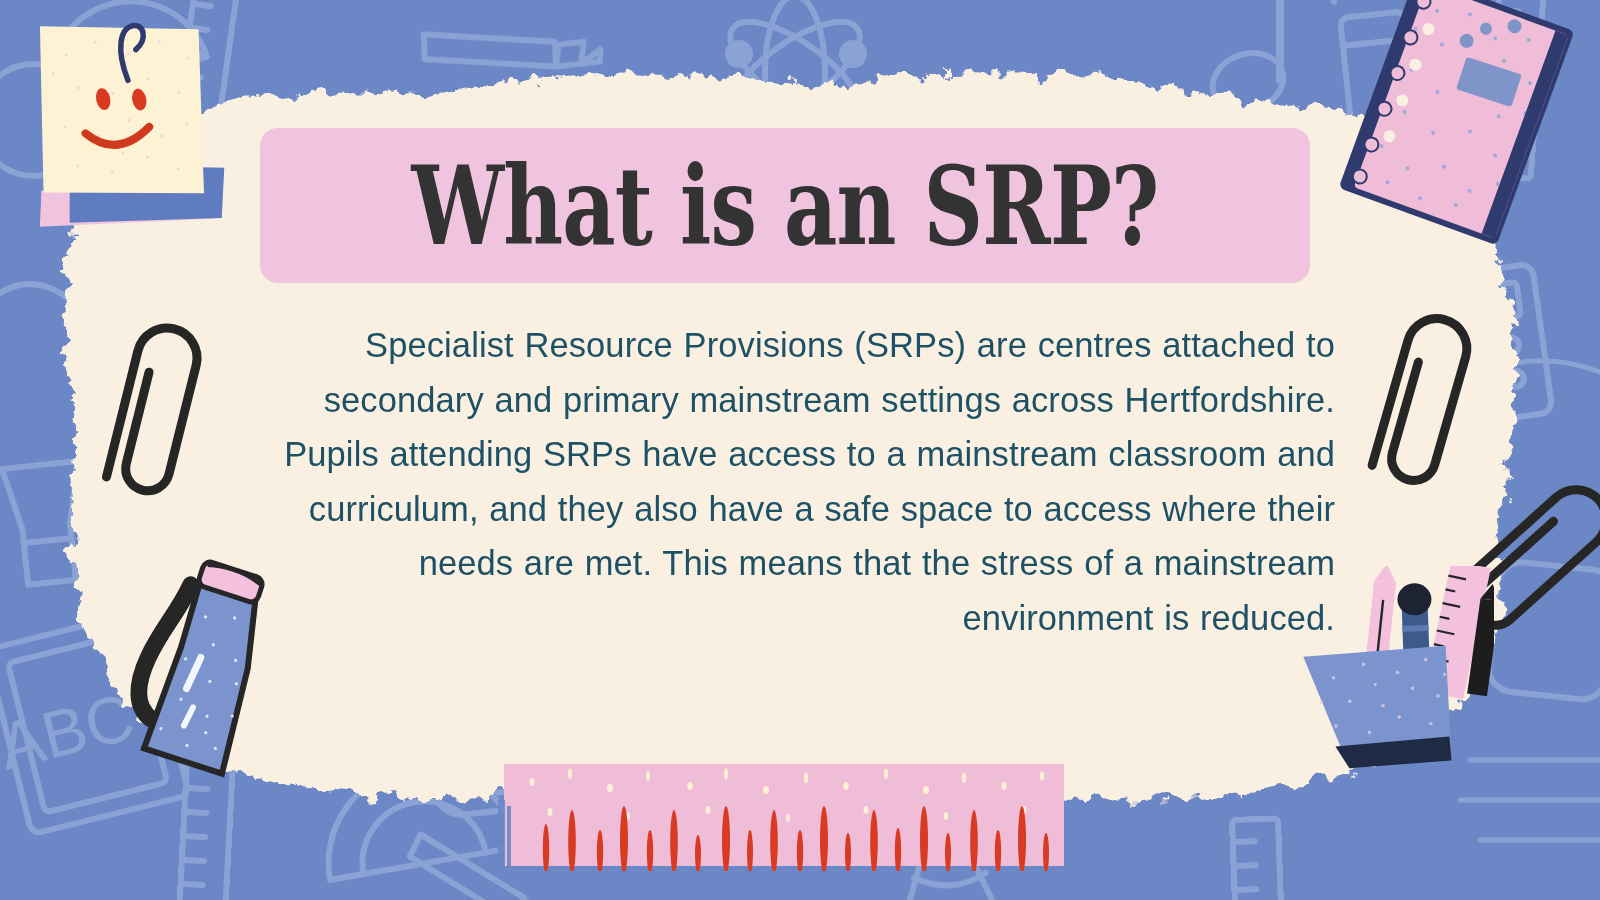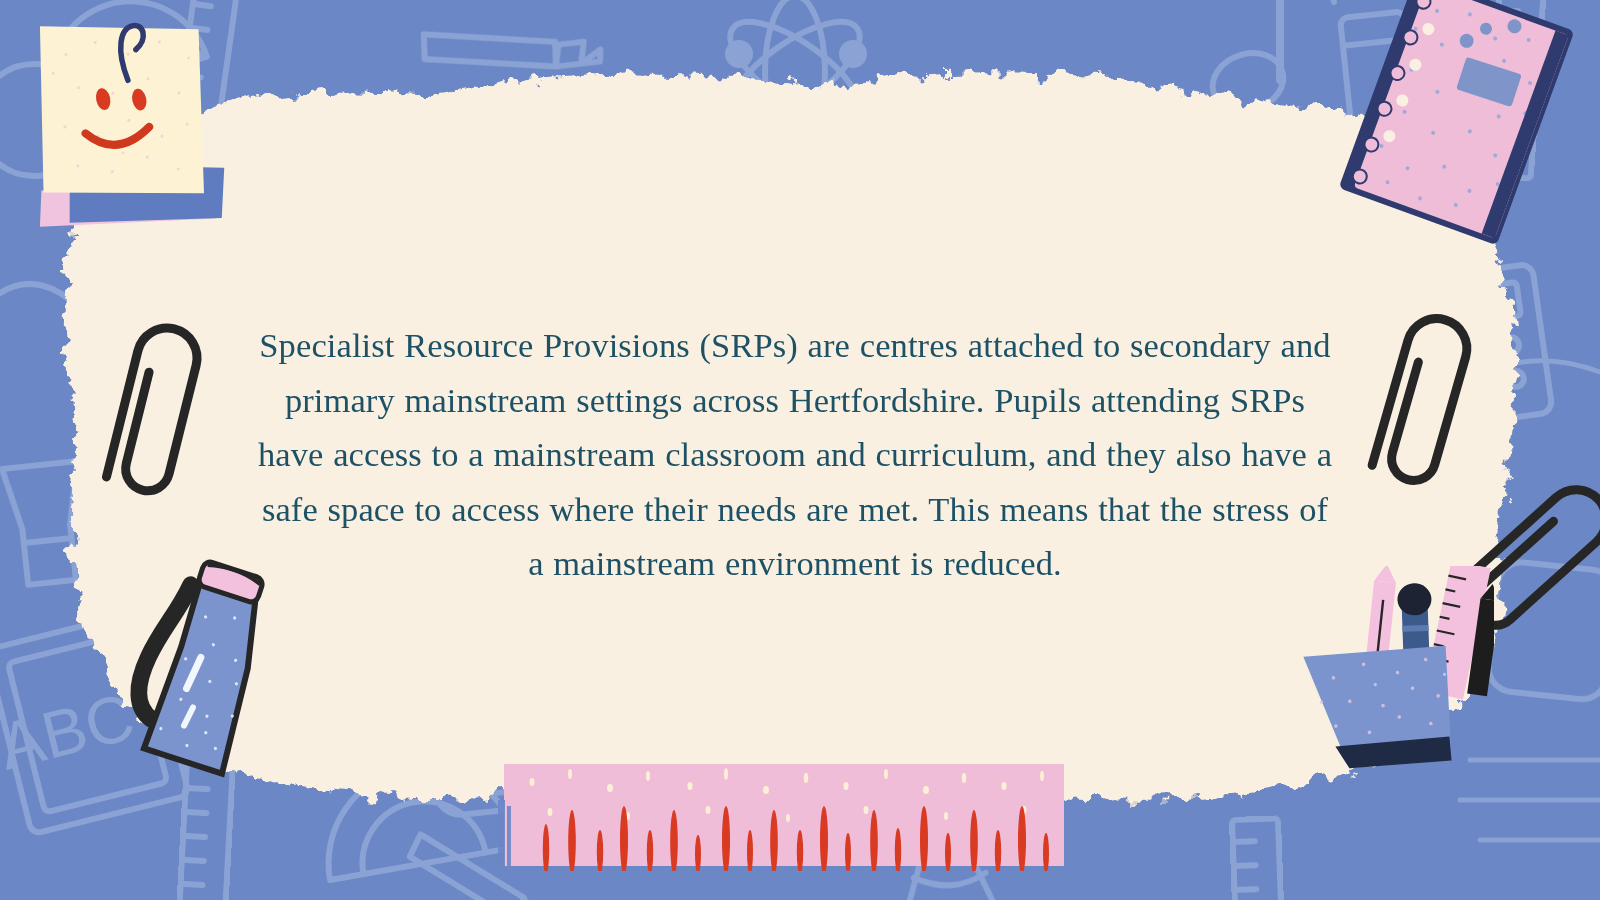--- a/index.html
+++ b/index.html
@@ -37,27 +37,26 @@
     color:#333333;
     letter-spacing:-1px;
     transform:scaleX(0.80) scaleY(1.06);
     transform-origin:center center;
     white-space:nowrap;
   }
 
   #body-text {
     position:absolute;
     left:255px; top:318px; width:1080px;
-    text-align:center;
+    text-align:right;
     color:#1d5166;
     font-size:34.5px;
     line-height:54.5px;
     letter-spacing:0.1px;
     word-spacing:1px;
-    font-family:Liberation Serif, serif;
   }
 
   
   .deco { position:absolute; }
   #sticky-note   { left:8px;    top:-8px;   width:250px; height:235px; z-index:7; }
   #notebook      { left:1330px; top:-6px;   width:275px; height:250px; z-index:7; }
   #clip-left     { left:72px;   top:300px;  width:160px; height:220px; z-index:7; }
   #clip-right-1  { left:1340px; top:290px;  width:160px; height:220px; z-index:7; }
   #clip-right-2  { left:1452px; top:440px;  width:165px; height:230px; z-index:7; }
   #bottle        { left:112px;  top:552px;  width:215px; height:248px; z-index:7; }
@@ -212,20 +211,23 @@
       C 1240 812, 1080 800, 940 792
       C 800 812, 640 812, 500 796
       C 360 808, 210 786, 140 716
       C 70 650, 62 540, 78 436
       C 58 330, 58 240, 96 176 Z"></path>
   </g>
 </svg>
 
 <div id="content">
 
+  <div id="title-banner">
+    <div id="title-text">What is an SRP?</div>
+  </div>
 
   <div id="body-text">Specialist Resource Provisions (SRPs) are centres attached to secondary and primary mainstream settings across Hertfordshire. Pupils attending SRPs have access to a mainstream classroom and curriculum, and they also have a safe space to access where their needs are met. This means that the stress of a mainstream environment is reduced.</div>
 
 </div>
 
 <svg class="deco" id="sticky-note" viewBox="0 0 250 235">
   <g transform="rotate(-4 125 118)">
     <polygon points="28,192 196,206 200,232 24,228" fill="#f0c4de"></polygon>
     <polygon points="58,168 212,182 206,232 54,226" fill="#5f7cc0"></polygon>
     <polygon points="38,28 196,42 190,206 30,194" fill="#fdf3d4"></polygon>

